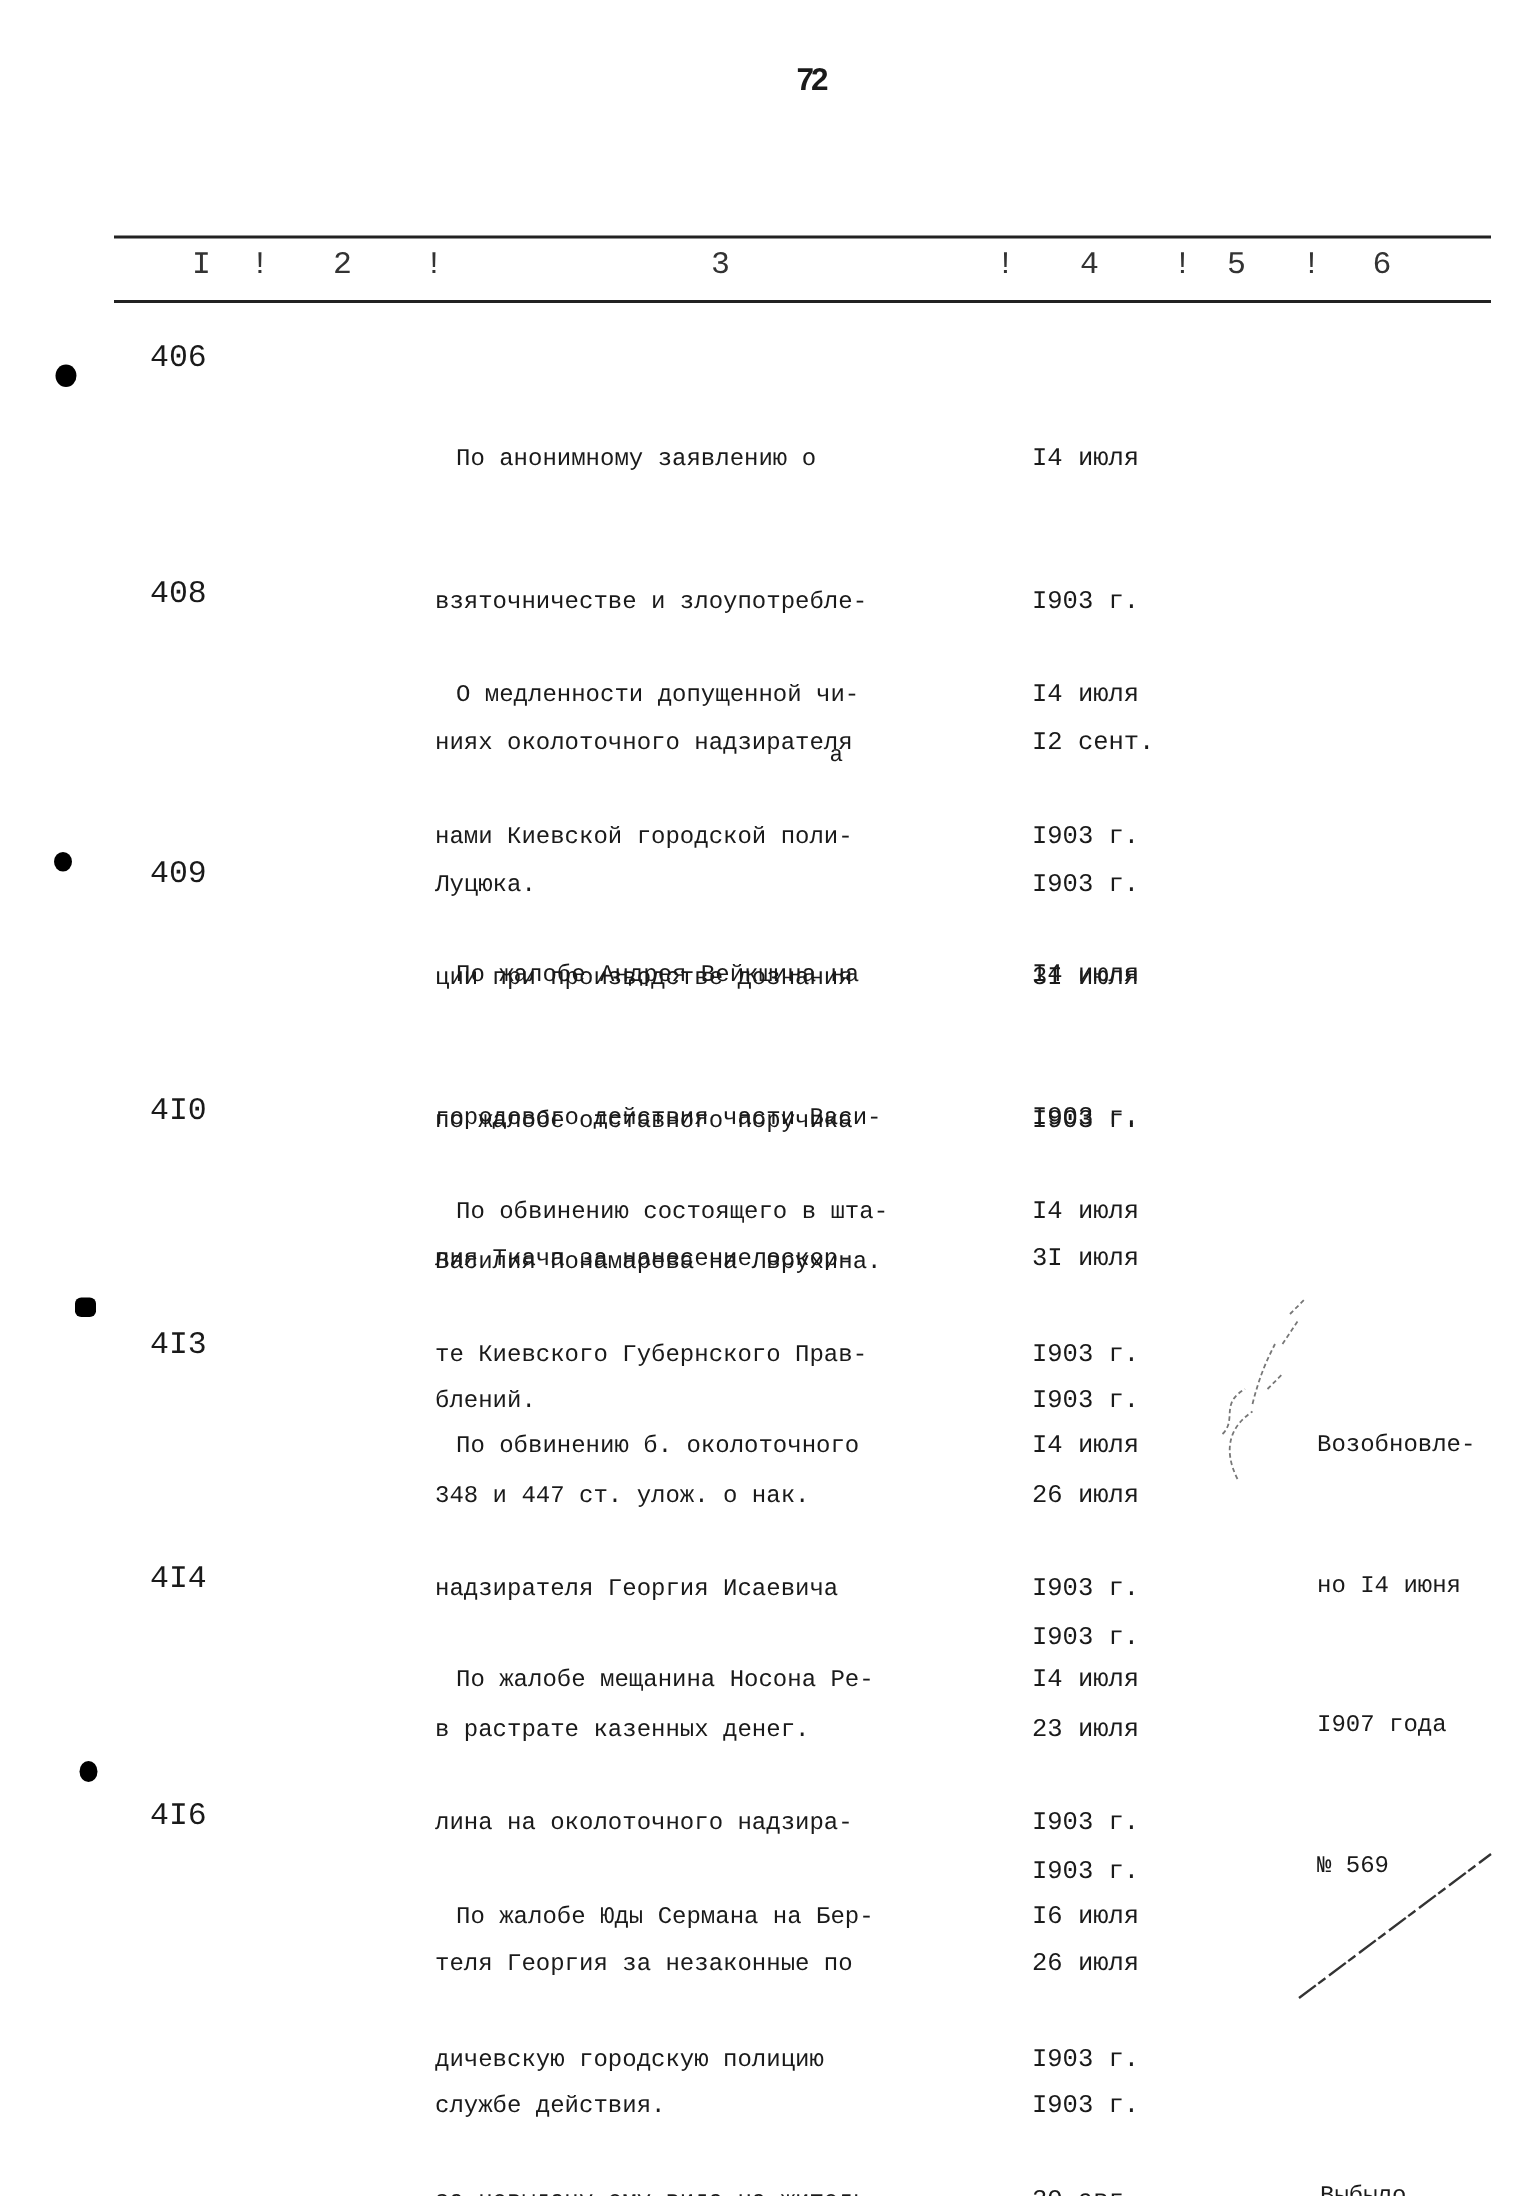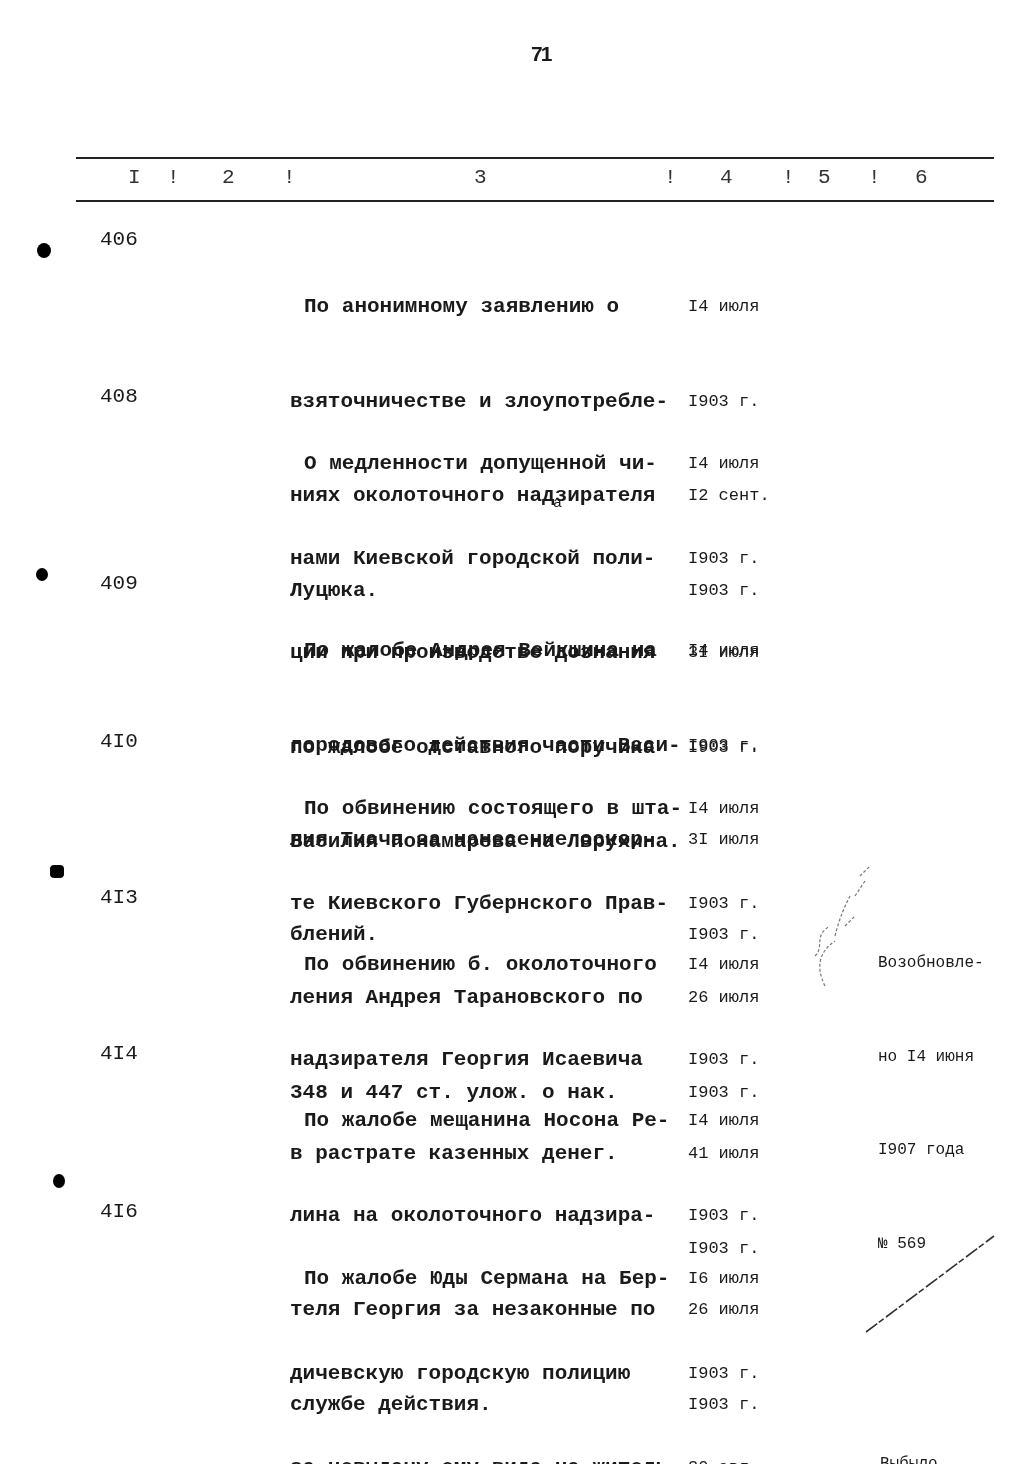--- a/index.html
+++ b/index.html
@@ -14,32 +14,32 @@
     .rule { position: absolute; left: 76px; width: 918px; height: 2px; background: #222; }
     .rule.top { top: 157px; }
     .rule.bottom { top: 200px; }
     .header-row {
       position: absolute; top: 166px; left: 0; width: 1024px; height: 28px;
       font-size: 21px; color: #333;
     }
     .header-row span { position: absolute; top: 0; }
     .entry { position: absolute; left: 0; width: 1024px; }
     .entry .num { position: absolute; left: 100px; top: 0; font-size: 21px; }
-    .entry .desc { position: absolute; left: 290px; top: 0; font-size: 21px; line-height: 31.5px; white-space: pre; font-weight: bold; }
+    .entry .desc { position: absolute; left: 290px; top: 0; font-size: 16px; line-height: 31.5px; white-space: pre; }
     .entry .dates { position: absolute; left: 688px; top: 0; font-size: 17px; line-height: 31.5px; white-space: pre; }
     .entry .note { position: absolute; left: 878px; top: 0; font-size: 16px; line-height: 31px; white-space: pre; }
     .entry .line { display: block; height: 31.5px; }
     .desc .line:first-child { padding-left: 14px; }
     .sup-a { position: absolute; font-size: 15px; }
     .hole { position: absolute; background: #000; border-radius: 50%; }
   </style>
 </head>
 <body>
 
-<div class="page-number">71</div>
+<div class="page-number">72</div>
 
 <div class="rule top"></div>
 <div class="header-row">
   <span style="left:128px">I</span>
   <span style="left:167px">!</span>
   <span style="left:222px">2</span>
   <span style="left:283px">!</span>
   <span style="left:474px">3</span>
   <span style="left:664px">!</span>
   <span style="left:720px">4</span>
@@ -98,42 +98,41 @@
     <span class="line">3I июля</span>
     <span class="line">I903 г.</span>
   </div>
 </div>
 
 <div class="entry" style="top:730px">
   <div class="num">4I0</div>
   <div class="desc">
     <span class="line">По обвинению состоящего в шта-</span>
     <span class="line">те Киевского Губернского Прав-</span>
-    <span class="line">ления Андрея Тарановского по</span>
     <span class="line">348 и 447 ст. улож. о нак.</span>
   </div>
   <div class="dates">
     <span class="line">I4 июля</span>
     <span class="line">I903 г.</span>
     <span class="line">26 июля</span>
     <span class="line">I903 г.</span>
   </div>
 </div>
 
 <div class="entry" style="top:886px">
   <div class="num">4I3</div>
   <div class="desc">
     <span class="line">По обвинению б. околоточного</span>
     <span class="line">надзирателя Георгия Исаевича</span>
     <span class="line">в растрате казенных денег.</span>
   </div>
   <div class="dates">
     <span class="line">I4 июля</span>
     <span class="line">I903 г.</span>
-    <span class="line">41 июля</span>
+    <span class="line">23 июля</span>
     <span class="line">I903 г.</span>
   </div>
   <div class="note">
     <span class="line">Возобновле-</span>
     <span class="line">но I4 июня</span>
     <span class="line">I907 года</span>
     <span class="line">№ 569</span>
   </div>
   <svg style="position:absolute; left:795px; top:-30px" width="90" height="140">
     <path d="M30 130 C 20 110, 25 95, 40 85 M20 100 C 30 90, 18 80, 35 70 M40 80 C 45 60, 50 50, 55 40 M50 70 L 60 60 M60 40 L 70 25 M65 20 L 75 10" stroke="#777" stroke-width="1.2" fill="none" stroke-dasharray="3 2"></path>

